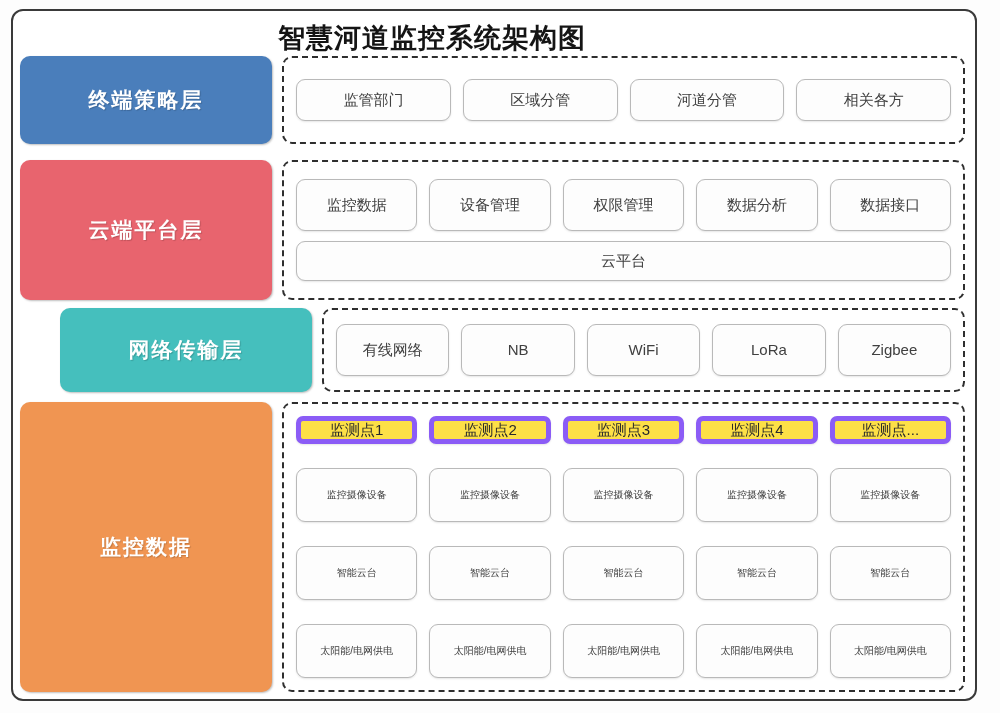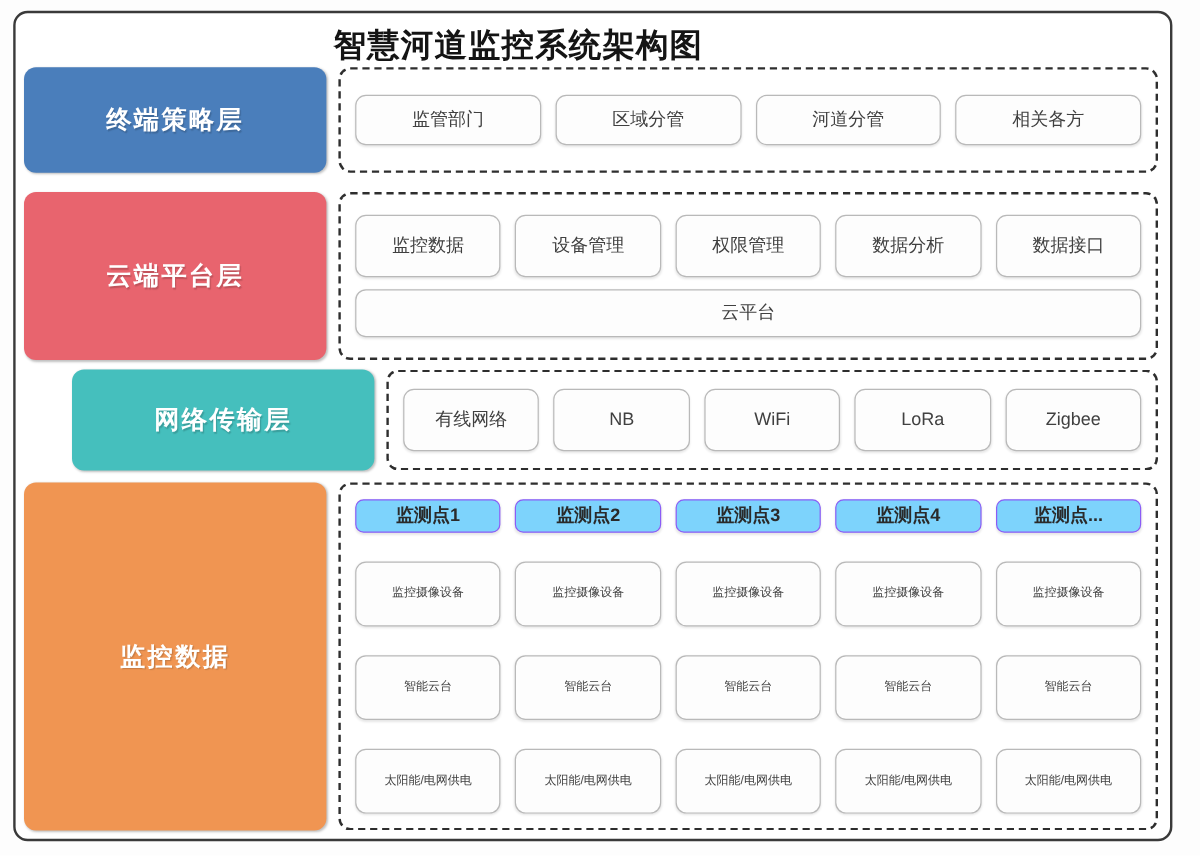--- a/index.html
+++ b/index.html
@@ -126,26 +126,26 @@
   #row-network .layer-badge { background: #45bfbd; margin-left: 40px; }
   #row-network .node { height: 52px; }
 
   
   #row-infra { top: 402px; height: 290px; }
   #row-infra .layer-badge { background: #f09552; }
   #row-infra .layer-body { justify-content: space-between; padding: 12px 12px; gap: 11px; }
   #row-infra .node { height: 54px; font-size: 10px; }
   #row-infra .node-point {
     height: 28px;
-    background: #7dd3fc;
-    border: 1px solid #8b5cf6;
+    background: #fde047;
+    border: 5px solid #8b5cf6;
     border-radius: 7px;
     font-size: 15px;
     color: #2a2a2a;
-    font-weight: bold;
+    font-weight: normal;
   }
 </style>
 </head>
 <body>
 
 <div id="page">
 
   <div class="outer-frame"></div>
 
   <div class="title">智慧河道监控系统架构图</div>

